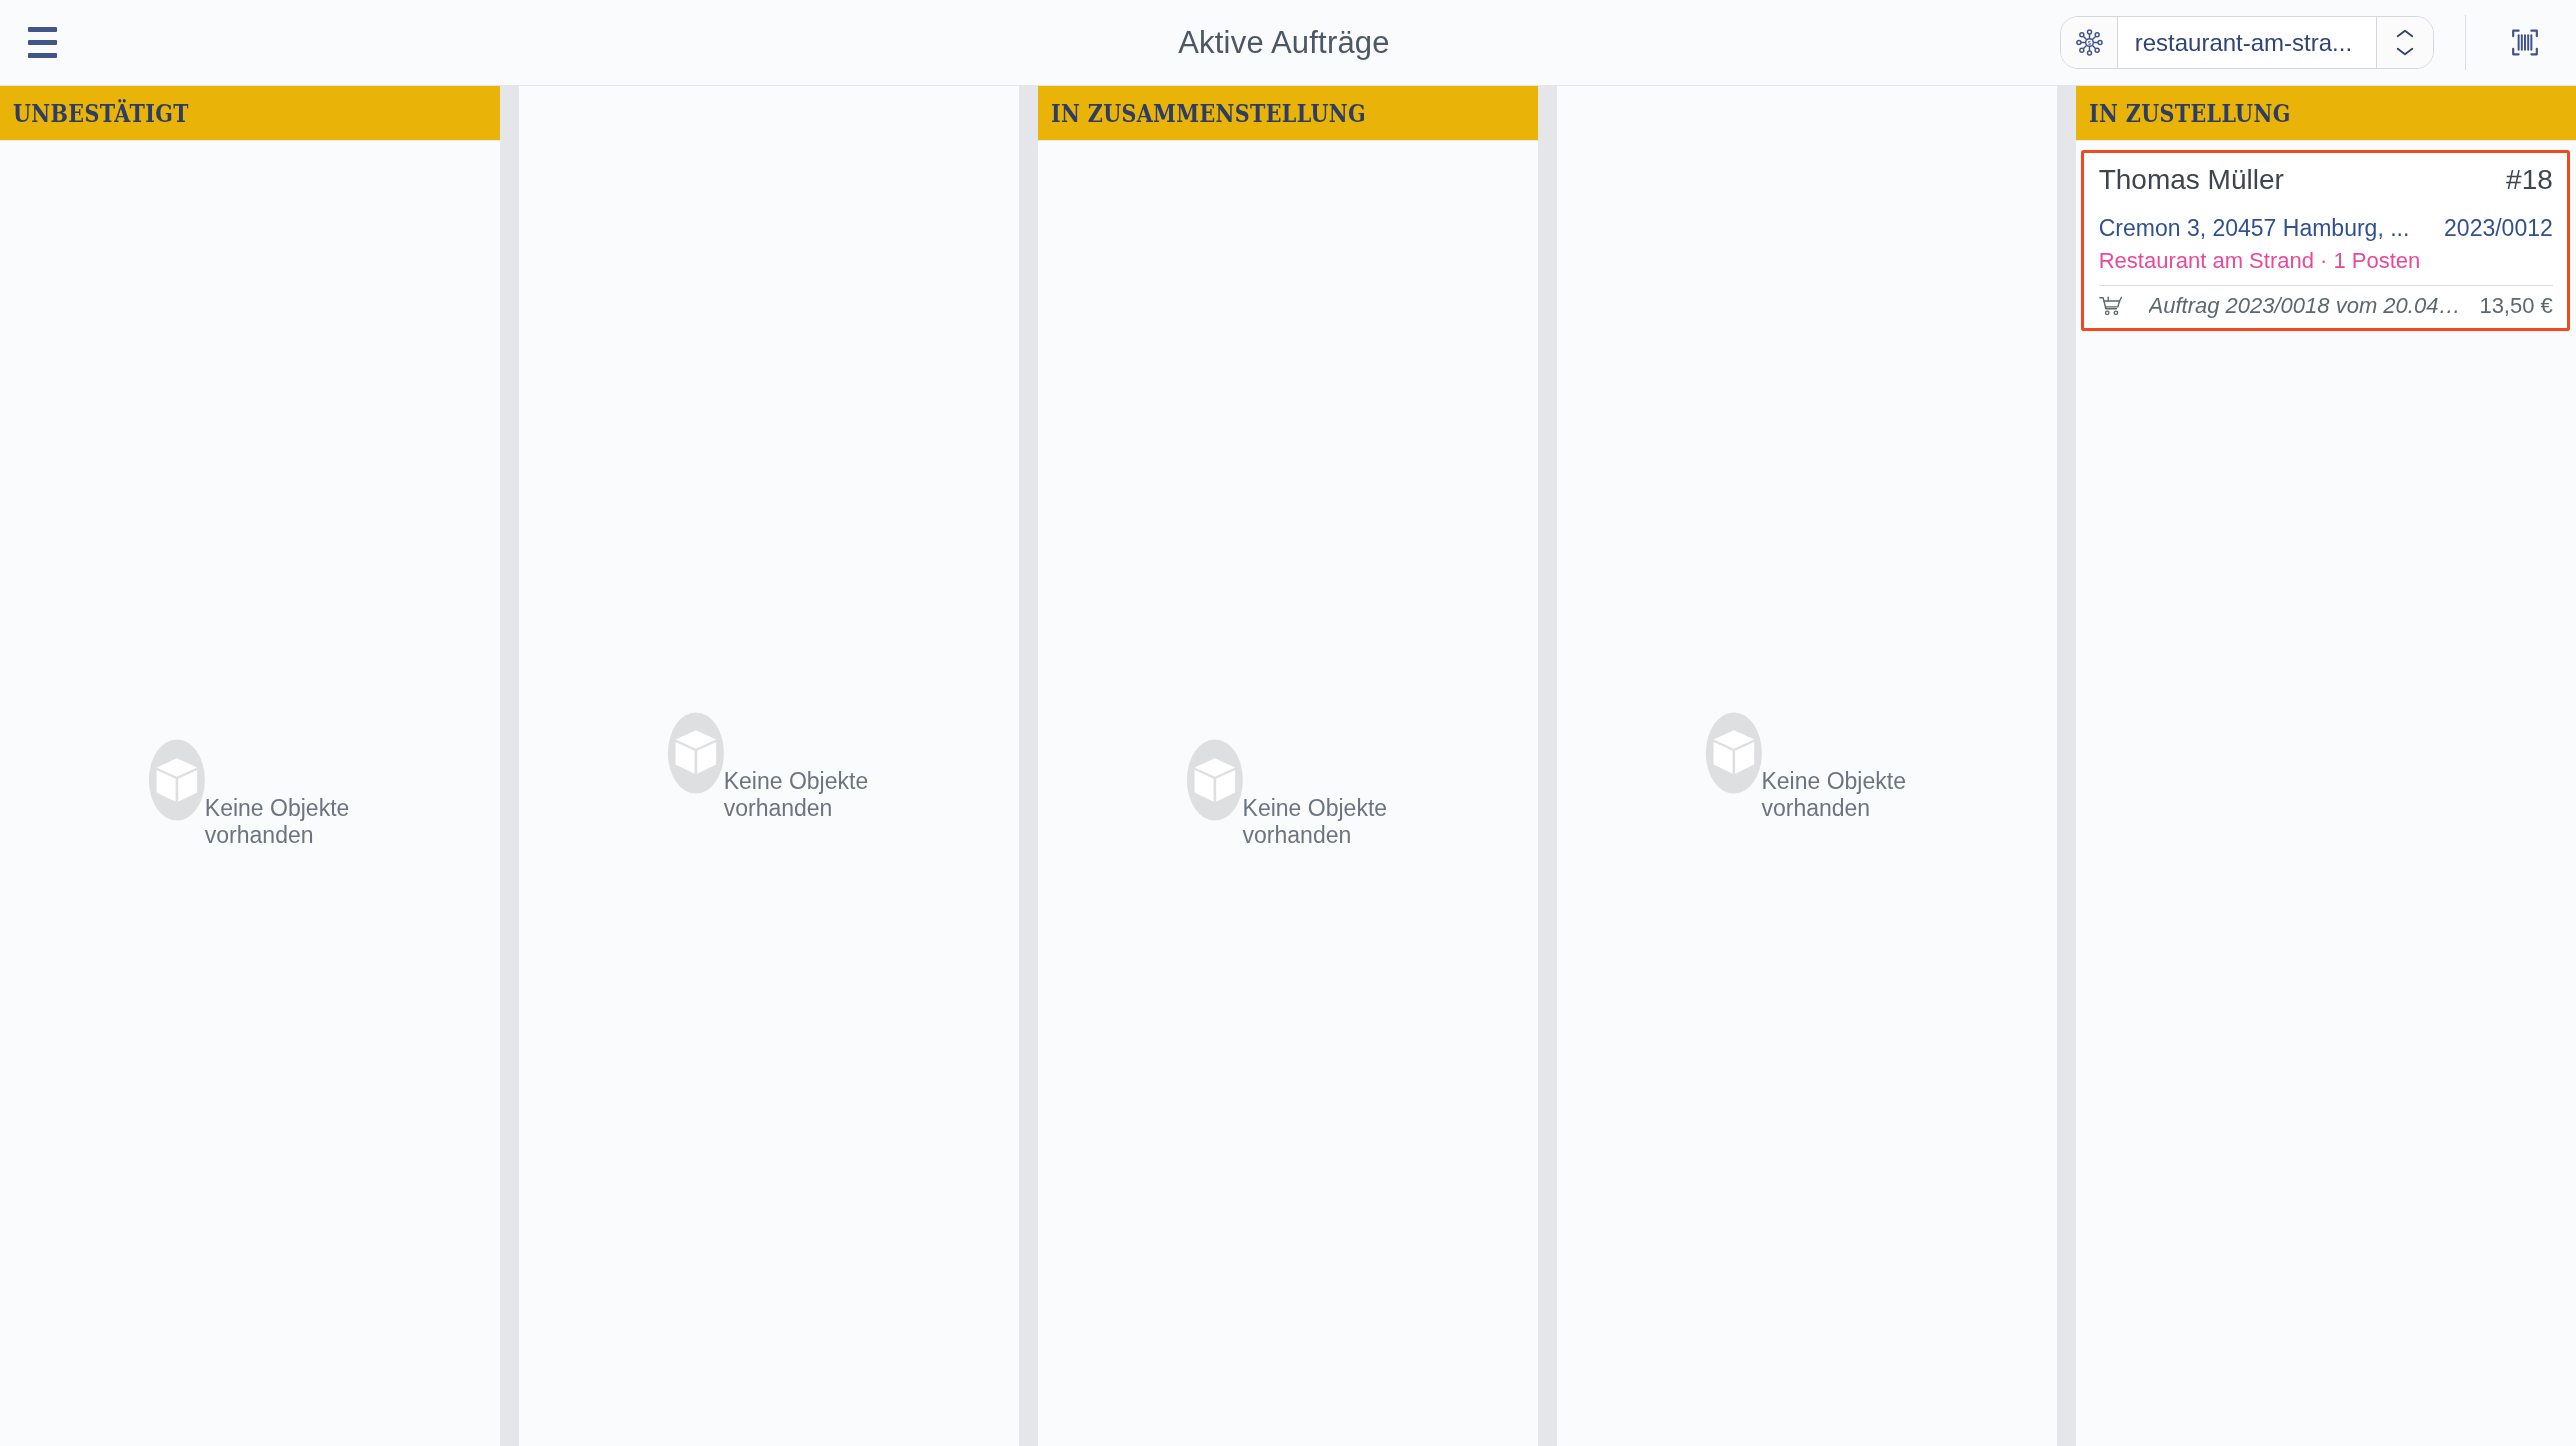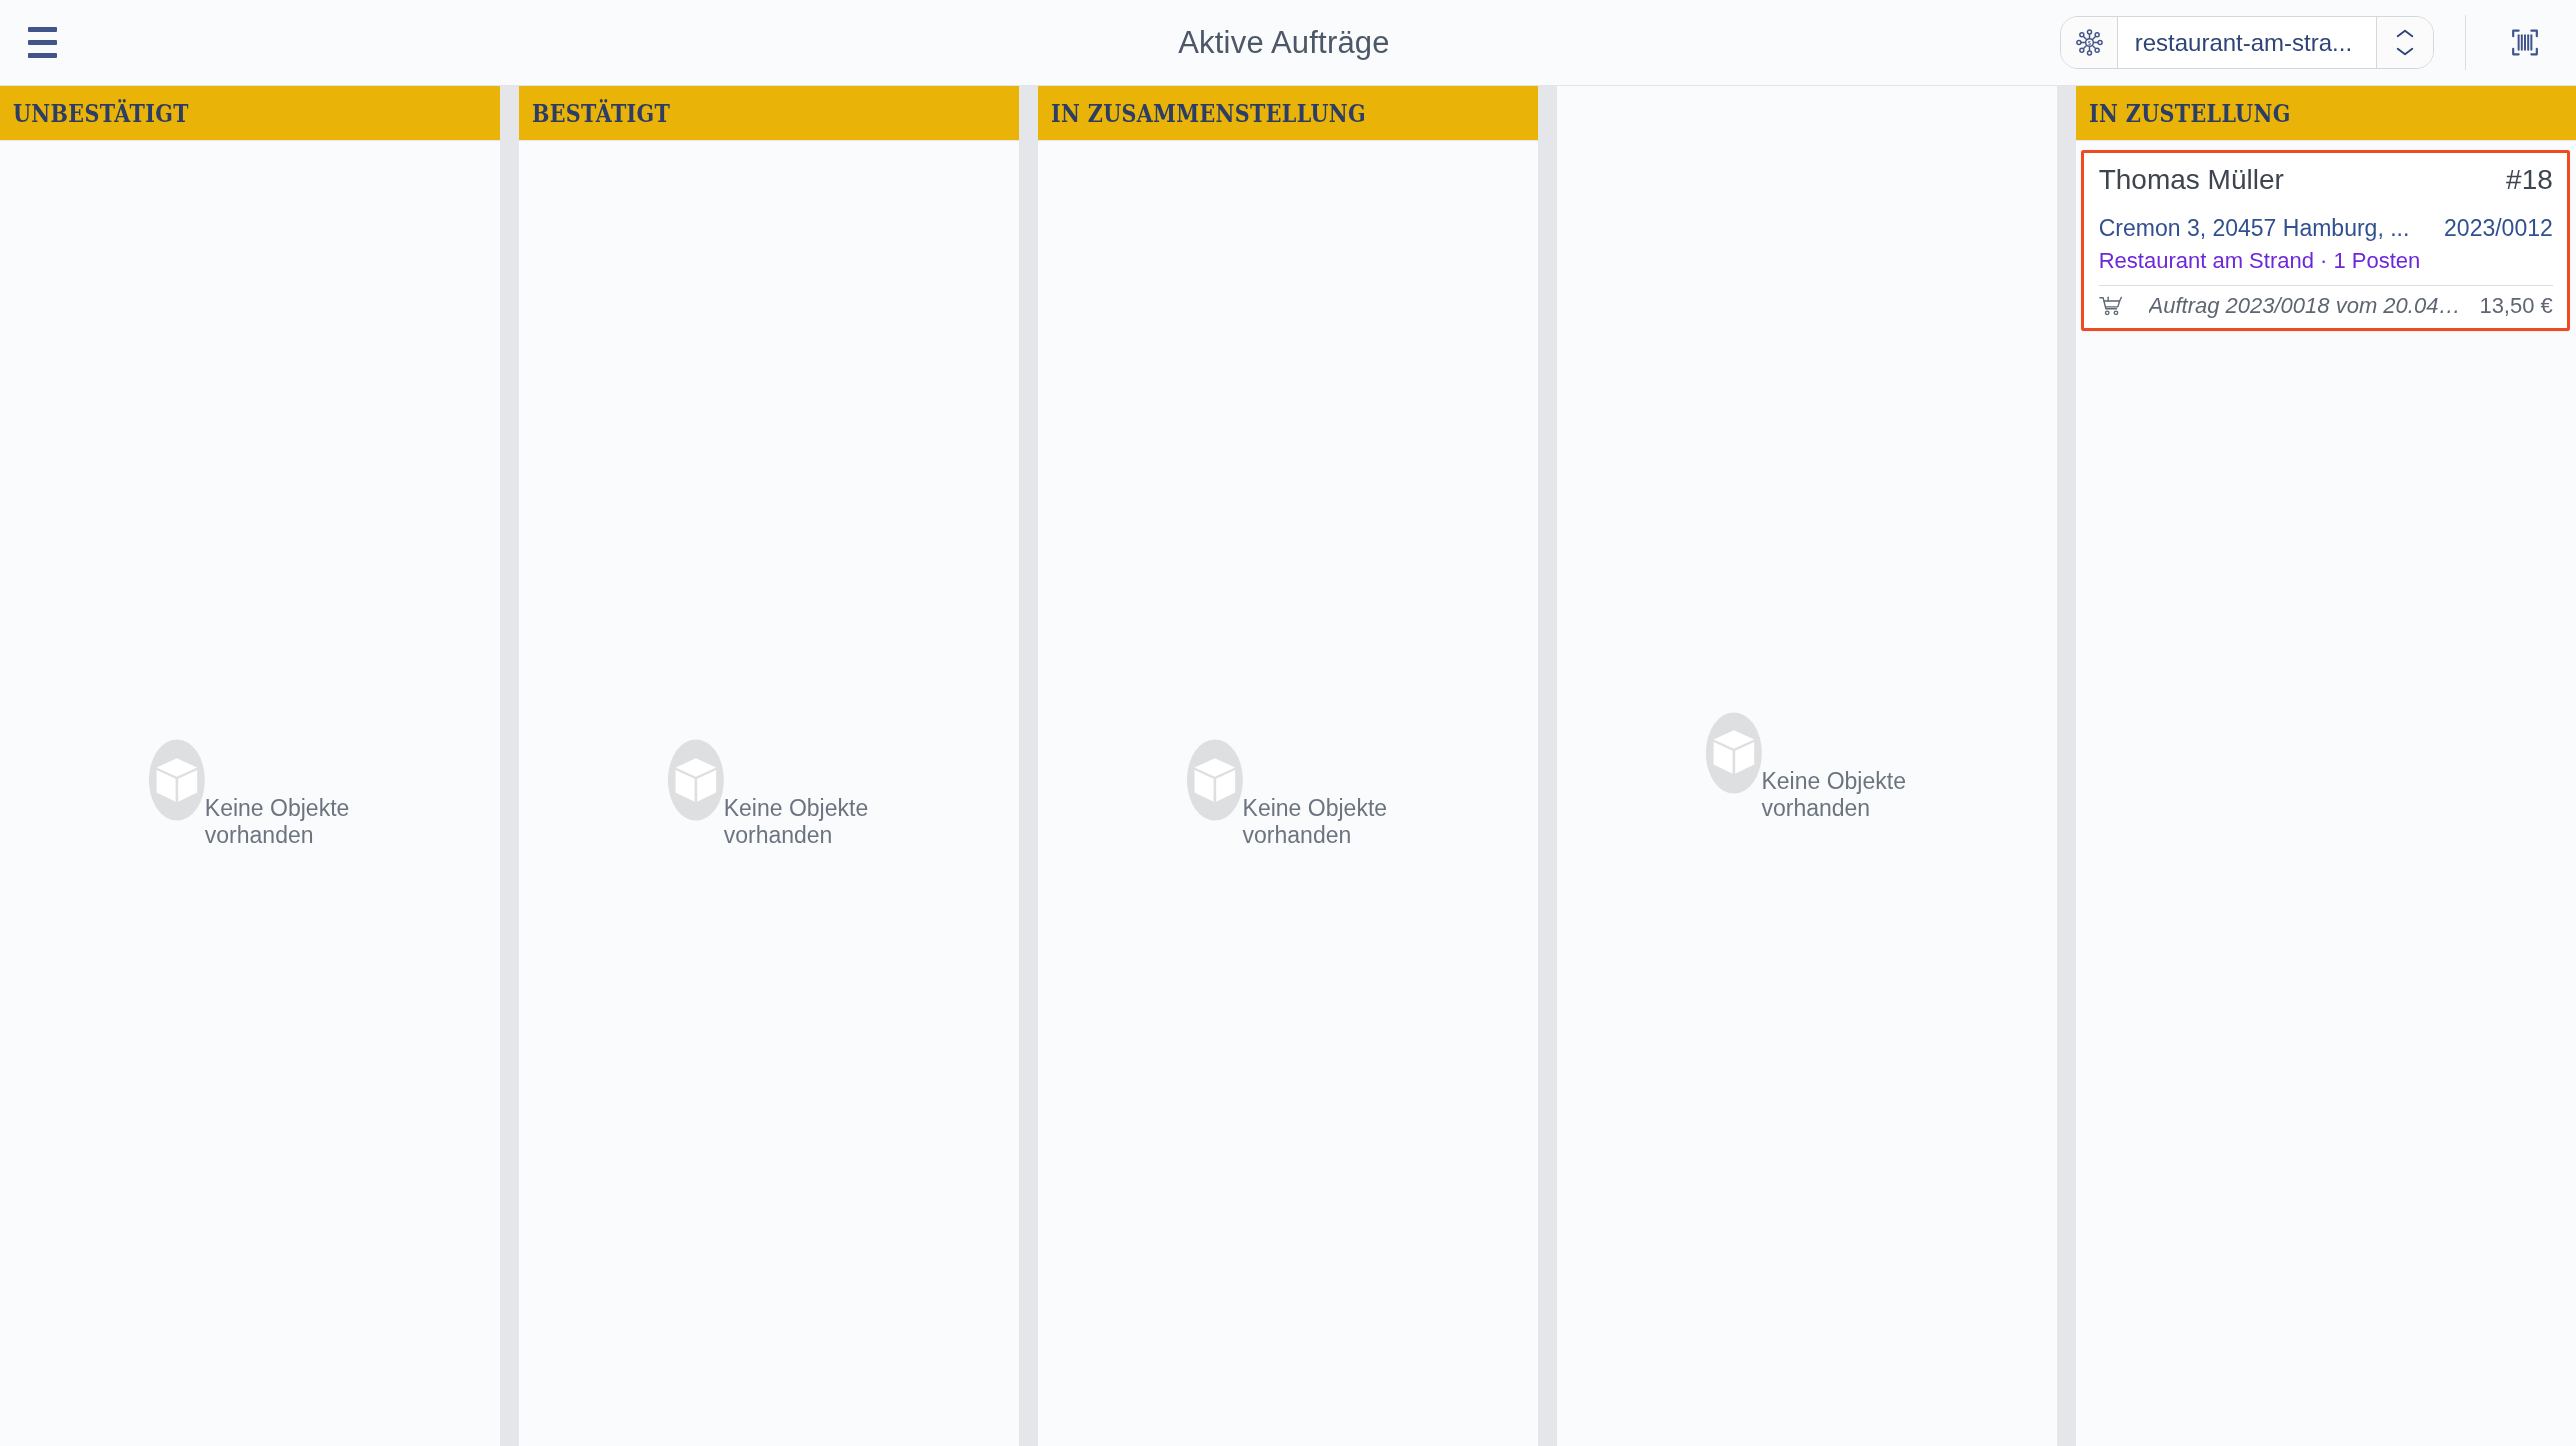--- a/index.html
+++ b/index.html
@@ -224,21 +224,21 @@
     margin-top: 4.6px;
   }
   .card-ref {
     font-size: 23px;
     color: #31508f;
     white-space: nowrap;
     margin-top: 19px;
   }
   .card-meta {
     font-size: 22px;
-    color: #6d28d9;
+    color: #ec4899;
     margin-top: 5.5px;
     white-space: nowrap;
     overflow: hidden;
     text-overflow: ellipsis;
   }
   .card-sep {
     height: 0.9px;
     background: #dcdee1;
     margin: 11px 0 7.4px 0;
   }
@@ -354,23 +354,20 @@
           </svg>
         </div>
         <div class="empty-label">Keine Objekte vorhanden</div>
       </div>
     </div>
   </div>
 
   <div class="col-gap"></div>
 
   <div class="column">
-    <div class="col-header">
-      <div class="col-header-title">BESTÄTIGT</div>
-    </div>
     <div class="col-body">
       <div class="empty-state">
         <div class="empty-circle">
           <svg width="48" height="52" viewBox="0 0 52 56" fill="#ffffff">
             <path d="M26 4 L48 14 L26 24 L4 14 Z"></path>
             <path d="M4 16.5 L24.6 26.2 L24.6 51 L4 41 Z"></path>
             <path d="M48 16.5 L27.4 26.2 L27.4 51 L48 41 Z"></path>
           </svg>
         </div>
         <div class="empty-label">Keine Objekte vorhanden</div>

